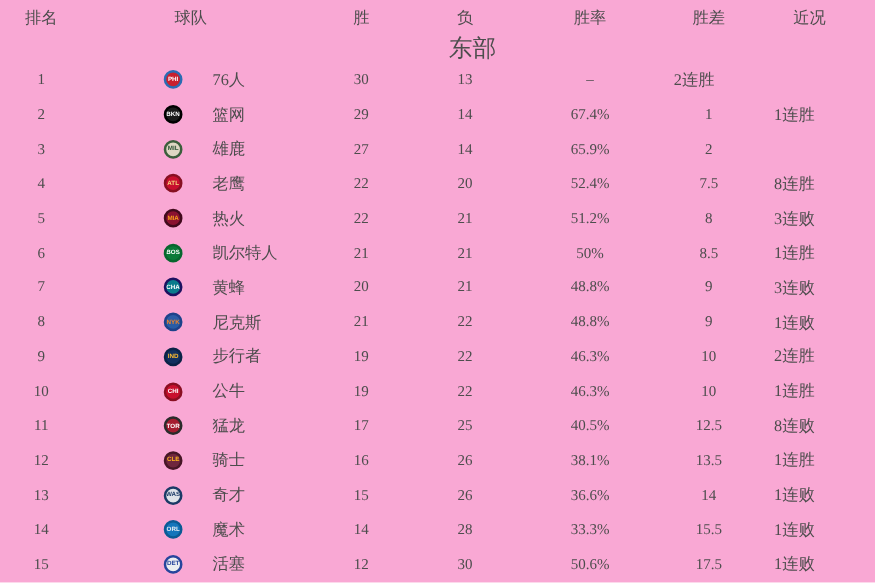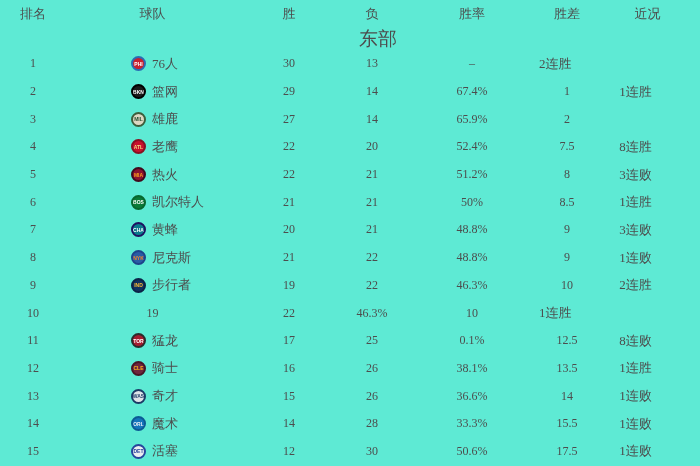--- a/index.html
+++ b/index.html
@@ -1,20 +1,20 @@
 <!DOCTYPE html>
 <html><head>
 <meta charset="utf-8">
 <style>
   html, body { margin: 0; padding: 0; background: #ffffff; }
   .standings {
     position: relative;
     width: 700px;
     height: 466px;
-    background: #5eead4;
+    background: #f9a8d4;
     font-family: "Liberation Serif", "DejaVu Serif", serif;
     color: #4d4d4d;
     overflow: hidden;
   }
   .grid-row {
     display: grid;
     grid-template-columns: 66px 173px 100px 66px 134px 56px 1fr;
     align-items: center;
   }
   .thead-row { height: 27px; }
@@ -35,21 +35,21 @@
   .trow { height: 27.7px; }
   .cell { text-align: center; font-size: 12px; white-space: nowrap; }
   .c-streak { text-align: center; padding-right: 24px; font-size: 13px; }
   .c-team {
     display: flex;
     align-items: center;
     justify-content: flex-start;
     padding-left: 65px;
     text-align: left;
     font-size: 13px;
-    gap: 6px;
+    gap: 24px;
   }
   .logo {
     width: 15px;
     height: 15px;
     min-width: 15px;
     box-sizing: border-box;
     border: 2px solid #000;
     border-radius: 50%;
     display: inline-flex;
     align-items: center;
@@ -181,35 +181,39 @@
           <span class="tname">步行者</span>
         </div>
         <div class="cell">19</div>
         <div class="cell">22</div>
         <div class="cell">46.3%</div>
         <div class="cell">10</div>
         <div class="cell c-streak">2连胜</div>
       </div>
       <div class="grid-row trow">
         <div class="cell">10</div>
+        <div class="cell c-team">
+          <span class="logo" style="background: rgb(200, 16, 46); border-color: rgb(138, 15, 34); color: rgb(255, 255, 255);">CHI</span>
+          <span class="tname">公牛</span>
+        </div>
         <div class="cell">19</div>
         <div class="cell">22</div>
         <div class="cell">46.3%</div>
         <div class="cell">10</div>
         <div class="cell c-streak">1连胜</div>
       </div>
       <div class="grid-row trow">
         <div class="cell">11</div>
         <div class="cell c-team">
           <span class="logo" style="background: rgb(165, 28, 48); border-color: rgb(43, 43, 43); color: rgb(255, 255, 255);">TOR</span>
           <span class="tname">猛龙</span>
         </div>
         <div class="cell">17</div>
         <div class="cell">25</div>
-        <div class="cell">0.1%</div>
+        <div class="cell">40.5%</div>
         <div class="cell">12.5</div>
         <div class="cell c-streak">8连败</div>
       </div>
       <div class="grid-row trow">
         <div class="cell">12</div>
         <div class="cell c-team">
           <span class="logo" style="background: rgb(111, 38, 61); border-color: rgb(71, 22, 38); color: rgb(255, 184, 28);">CLE</span>
           <span class="tname">骑士</span>
         </div>
         <div class="cell">16</div>

